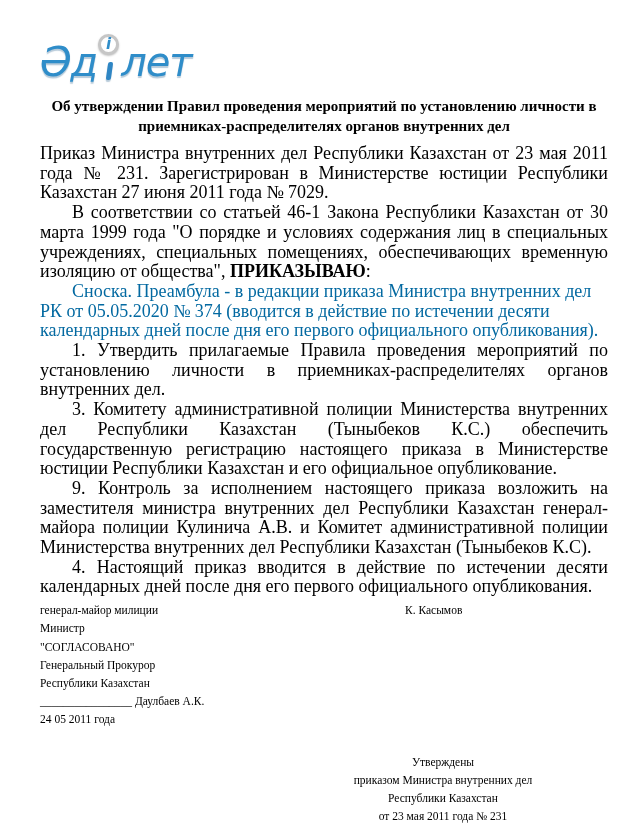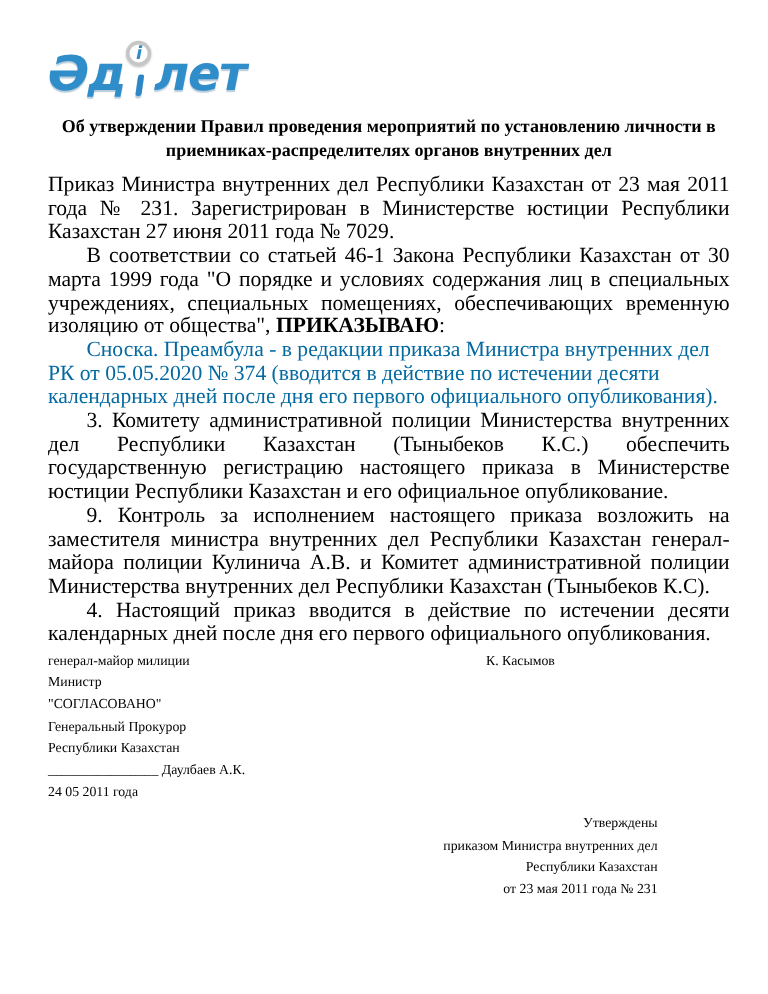--- a/index.html
+++ b/index.html
@@ -15,21 +15,21 @@
   .content { padding:36px 32px 0 40px; }
 
   
   .logo {
     display:flex; align-items:flex-start;
     height:54px; margin-bottom:6px;
     cursor:pointer;
   }
   .logo-text {
     font-family:"DejaVu Sans", sans-serif;
-    font-style:italic; font-weight:bold;
+    font-style:italic; font-weight:normal;
     font-size:40px; line-height:52px;
     letter-spacing:-1px;
     color:#2f8dc9;
     text-shadow:0 2px 1px rgba(18,80,130,0.30);
   }
   .lens-wrap { position:relative; width:24px; height:54px; display:inline-block; }
   .lens-circle {
     position:absolute; top:-2px; left:1px;
     width:21px; height:21px; border-radius:50%;
     border:3px solid #c6c6c6; background:#ffffff;
@@ -62,22 +62,22 @@
   .indent { text-indent:32px; }
   .footnote { text-align:left; }
 
   
   .sig-block { margin-top:4px; font-size:11.5px; line-height:18.2px; }
   .sig-line { position:relative; }
   .sig-right { position:absolute; left:365px; top:0; }
 
   
   .approved {
-    margin-top:8px; margin-left:298px;
-    width:210px; text-align:right;
+    margin-top:24px; margin-left:298px;
+    width:210px; text-align:center;
     font-size:11.5px; line-height:18.2px;
   }
 </style>
 </head>
 <body>
 
 <div class="page">
   <div class="content">
 
     <div class="logo">
@@ -92,20 +92,21 @@
     </div>
 
     <h1 class="doc-title">Об утверждении Правил проведения мероприятий по установлению личности в приемниках-распределителях органов внутренних дел</h1>
 
     <p class="body-p">Приказ Министра внутренних дел Республики Казахстан от 23 мая 2011 года № 231. Зарегистрирован в Министерстве юстиции Республики Казахстан 27 июня 2011 года № 7029.</p>
 
     <p class="body-p indent"><span>В соответствии со статьей 46-1 Закона Республики Казахстан от 30 марта 1999 года "О порядке и условиях содержания лиц в специальных учреждениях, специальных помещениях, обеспечивающих временную изоляцию от общества", </span><b>ПРИКАЗЫВАЮ</b><span>:</span></p>
 
     <p class="body-p indent footnote" style="color:#0369a1">Сноска. Преамбула - в редакции приказа Министра внутренних дел РК от 05.05.2020 № 374 (вводится в действие по истечении десяти календарных дней после дня его первого официального опубликования).</p>
 
+    <p class="body-p indent">1. Утвердить прилагаемые Правила проведения мероприятий по установлению личности в приемниках-распределителях органов внутренних дел.</p>
     <p class="body-p indent">3. Комитету административной полиции Министерства внутренних дел Республики Казахстан (Тыныбеков К.С.) обеспечить государственную регистрацию настоящего приказа в Министерстве юстиции Республики Казахстан и его официальное опубликование.</p>
     <p class="body-p indent">9. Контроль за исполнением настоящего приказа возложить на заместителя министра внутренних дел Республики Казахстан генерал-майора полиции Кулинича А.В. и Комитет административной полиции Министерства внутренних дел Республики Казахстан (Тыныбеков К.С).</p>
     <p class="body-p indent">4. Настоящий приказ вводится в действие по истечении десяти календарных дней после дня его первого официального опубликования.</p>
 
     <div class="sig-block">
       <div class="sig-line">
         <span>генерал-майор милиции</span>
         <span class="sig-right">К. Касымов</span>
       </div>
       <div class="sig-line">Министр</div>

